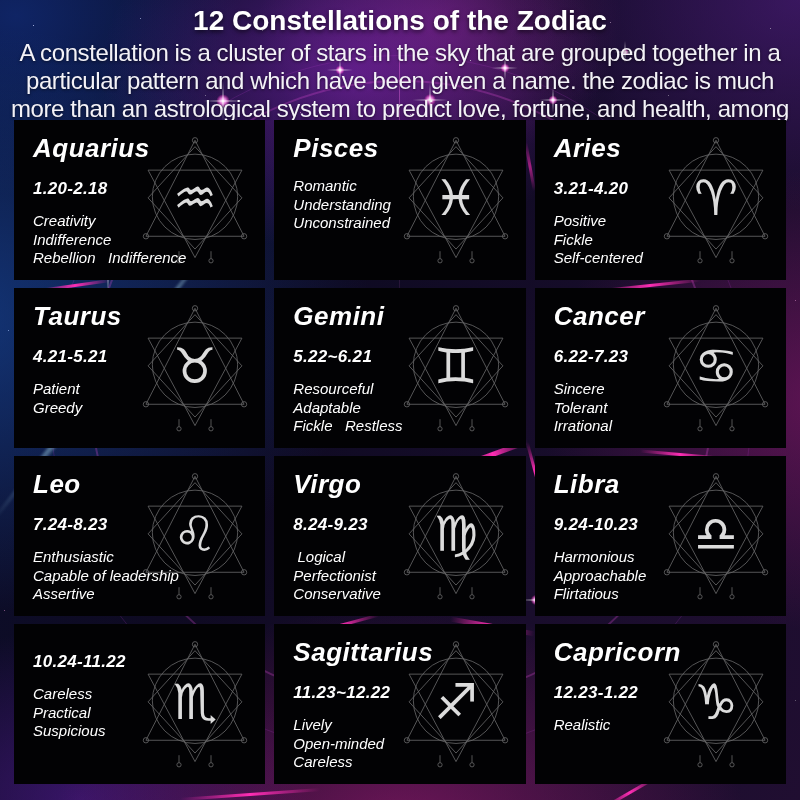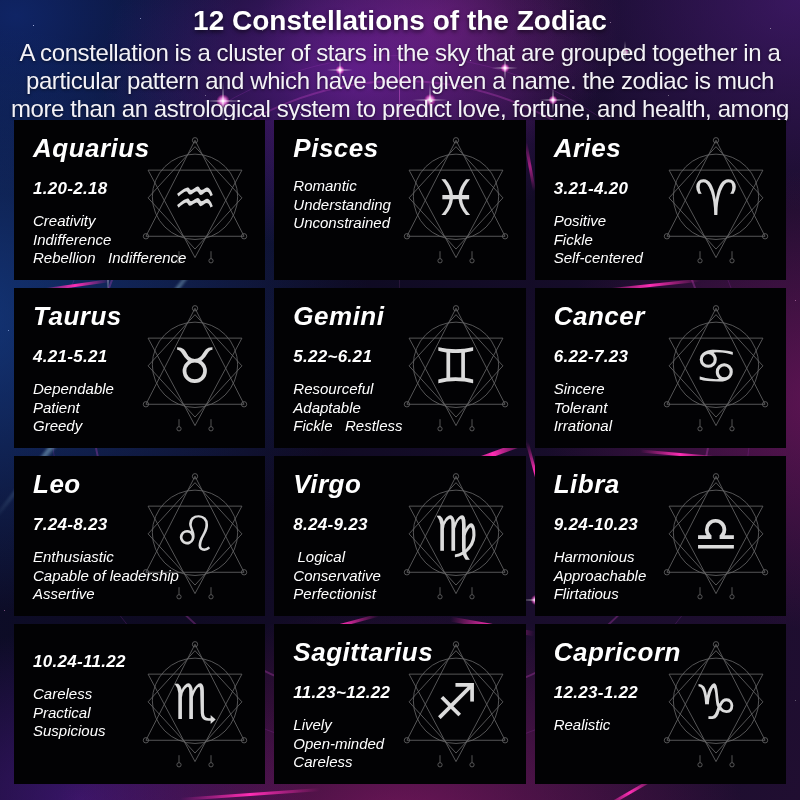--- a/index.html
+++ b/index.html
@@ -187,21 +187,20 @@
           </g>
         <text class="glyph" x="60" y="74">♈</text>
       </svg>
     </section>
 
     <section class="card">
       <div class="card-text">
         <h2 class="sign-name">Taurus</h2>
         <div class="sign-dates">4.21-5.21</div>
         <div class="sign-traits">
-          <div class="trait">Dependable</div>
           <div class="trait">Patient</div>
           <div class="trait">Greedy</div>
         </div>
       </div>
       <svg class="card-art" viewBox="0 0 120 120">
         <g class="geo">
             <circle cx="60" cy="57" r="40"></circle>
             <polygon points="60,4 106,94 14,94"></polygon>
             <polygon points="60,114 16,32 104,32"></polygon>
             <polygon points="60,10 104,58 60,106 16,58"></polygon>
@@ -300,22 +299,22 @@
         <text class="glyph" x="60" y="74">♌</text>
       </svg>
     </section>
 
     <section class="card">
       <div class="card-text">
         <h2 class="sign-name">Virgo</h2>
         <div class="sign-dates">8.24-9.23</div>
         <div class="sign-traits">
           <div class="trait"> Logical</div>
+          <div class="trait">Perfectionist</div>
           <div class="trait">Conservative</div>
-          <div class="trait">Perfectionist</div>
         </div>
       </div>
       <svg class="card-art" viewBox="0 0 120 120">
         <g class="geo">
             <circle cx="60" cy="57" r="40"></circle>
             <polygon points="60,4 106,94 14,94"></polygon>
             <polygon points="60,114 16,32 104,32"></polygon>
             <polygon points="60,10 104,58 60,106 16,58"></polygon>
             <circle cx="60" cy="4" r="2.5"></circle>
             <circle cx="14" cy="94" r="2.5"></circle>

